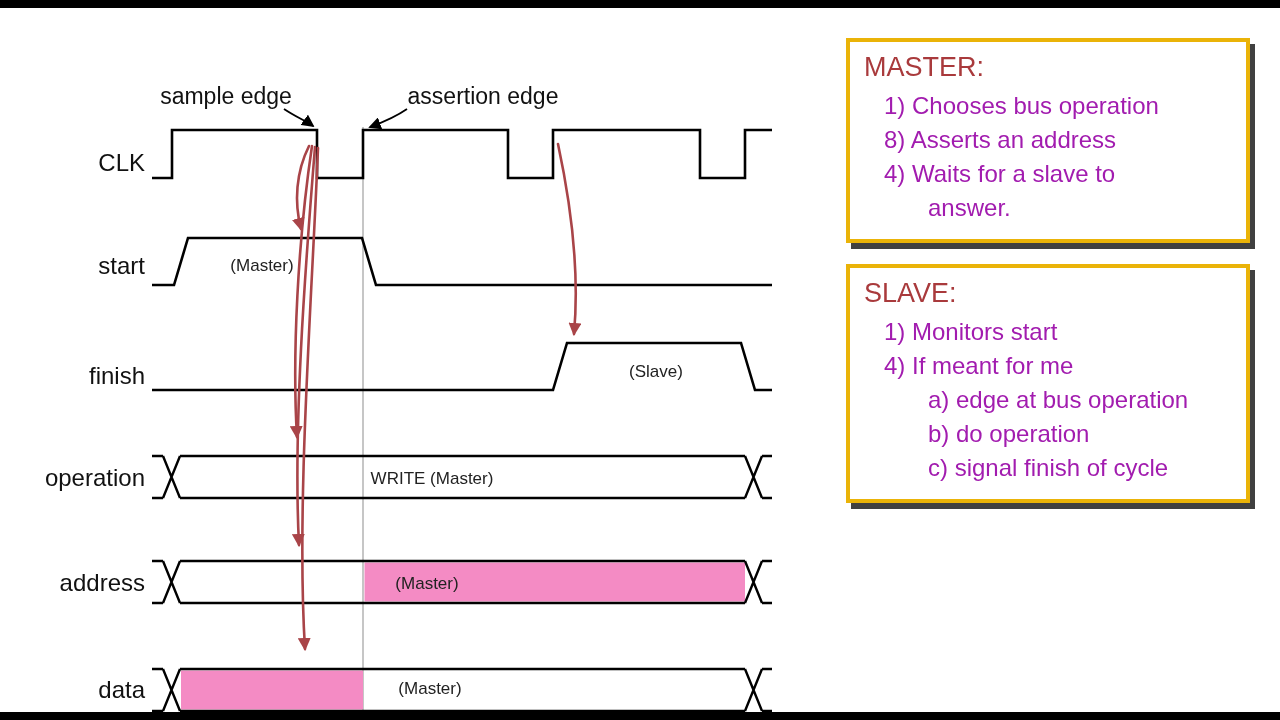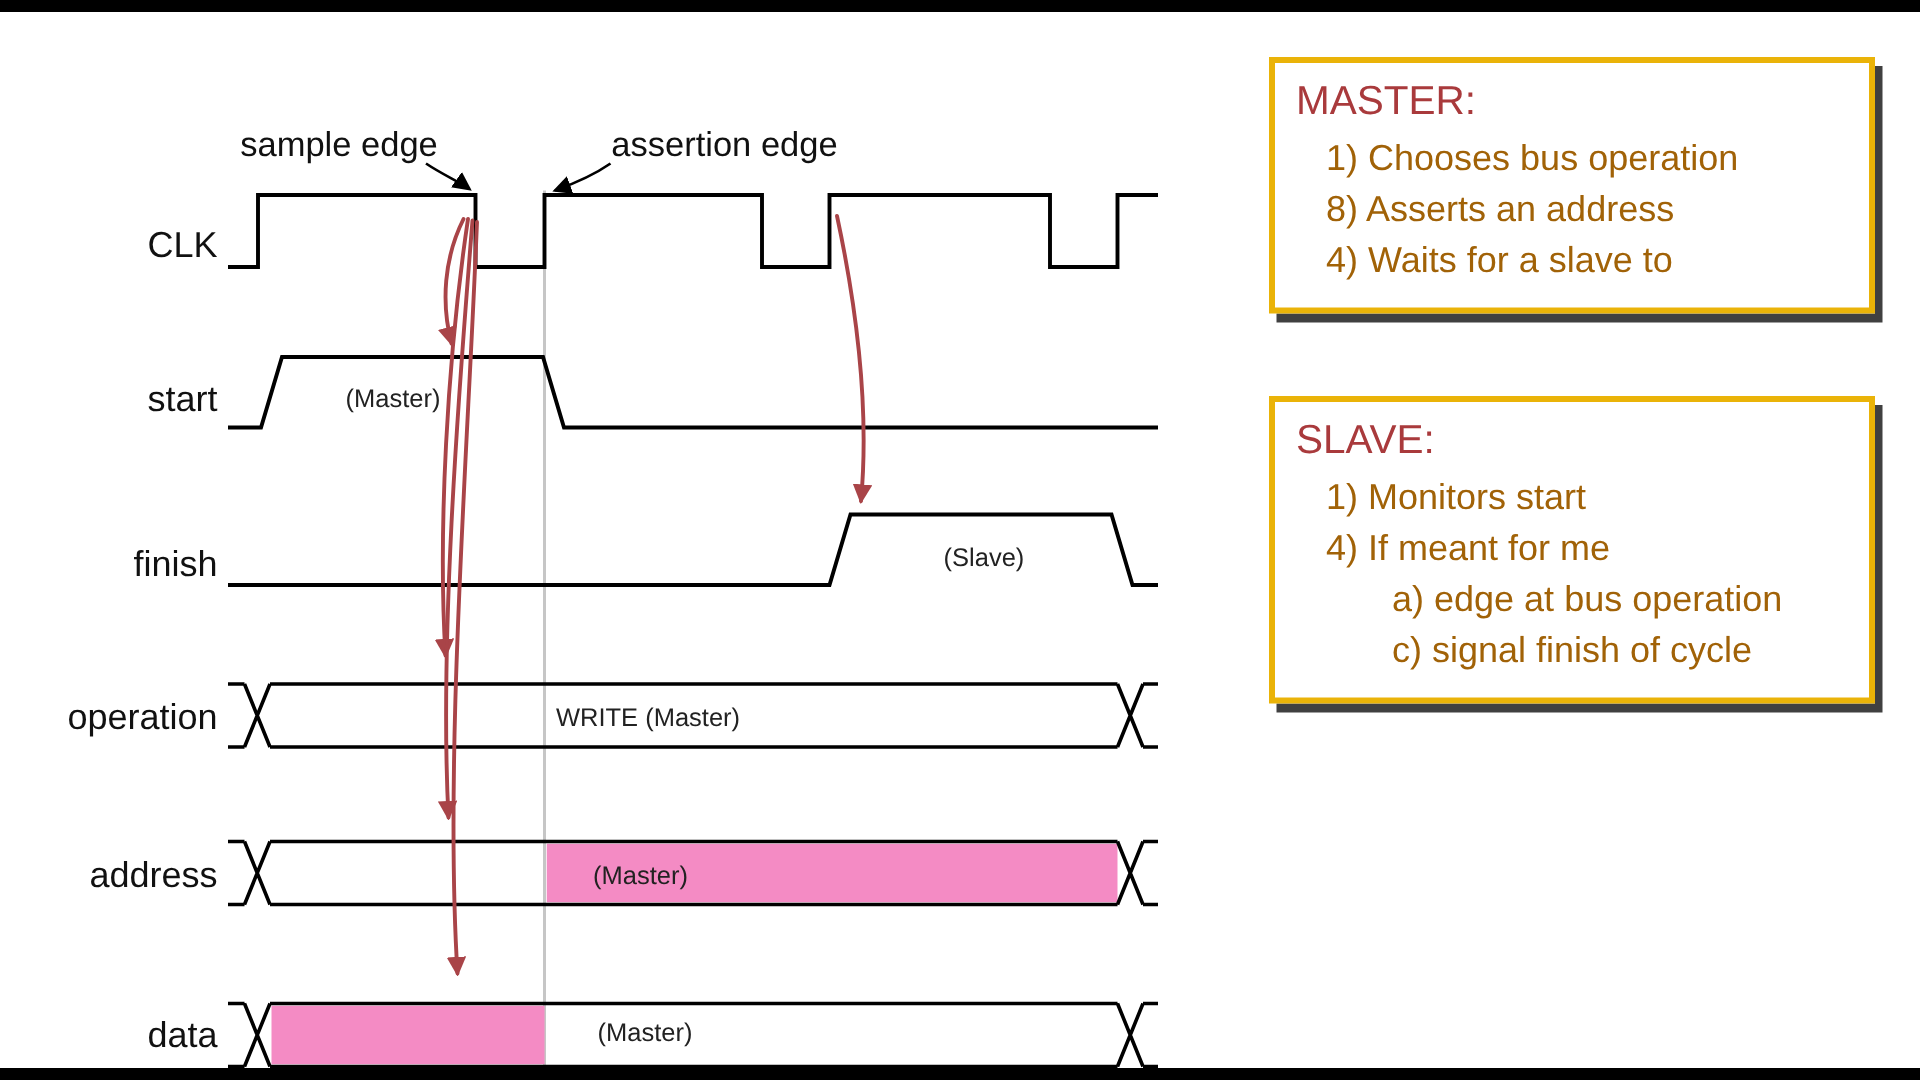--- a/index.html
+++ b/index.html
@@ -20,21 +20,21 @@
   .blk-arrow{stroke:#000;stroke-width:1.8;fill:none;}
   .red-arrow{stroke-width:2.6;fill:none;stroke-linecap:round;}
   .note-box{
     position:absolute;width:404px;background:#fff;border:4px solid #eab308;
     box-shadow:5px 6px 0 rgba(0,0,0,0.75);
     padding:8px 12px 14px 12px;box-sizing:border-box;
   }
   #master-box{left:846px;top:38px;}
   #slave-box{left:846px;top:264px;}
   .note-title{font-size:27px;color:#A93A3C;margin:2px 0 6px 2px;}
-  .note-item{font-size:24px;color:#a16207;line-height:34px;padding-left:22px;}
+  .note-item{font-size:24px;color:#a21caf;line-height:34px;padding-left:22px;}
   .note-item.indent2{padding-left:66px;}
 </style>
 </head>
 <body>
 
 <div class="stage">
 
   <div class="bar top"></div>
   <div class="bar bottom"></div>
 
@@ -102,23 +102,25 @@
       <path class="red-arrow" marker-end="url(#arrow-red)" d="M318,148 C312,300 296,505 305,649" stroke="#A94448"></path>
       <path class="red-arrow" marker-end="url(#arrow-red)" d="M558,144 C570,200 580,268 574,334" stroke="#A94448"></path>
     </g>
   </svg>
 
   <div id="master-box" class="note-box">
     <div class="note-title">MASTER:</div>
     <div class="note-item">1) Chooses bus operation</div>
     <div class="note-item">8) Asserts an address</div>
     <div class="note-item">4) Waits for a slave to</div>
+    <div class="note-item indent2">answer.</div>
   </div>
 
   <div id="slave-box" class="note-box">
     <div class="note-title">SLAVE:</div>
     <div class="note-item">1) Monitors start</div>
     <div class="note-item">4) If meant for me</div>
     <div class="note-item indent2">a) edge at bus operation</div>
+    <div class="note-item indent2">b) do operation</div>
     <div class="note-item indent2">c) signal finish of cycle</div>
   </div>
 
 </div>
 
 </body></html>

